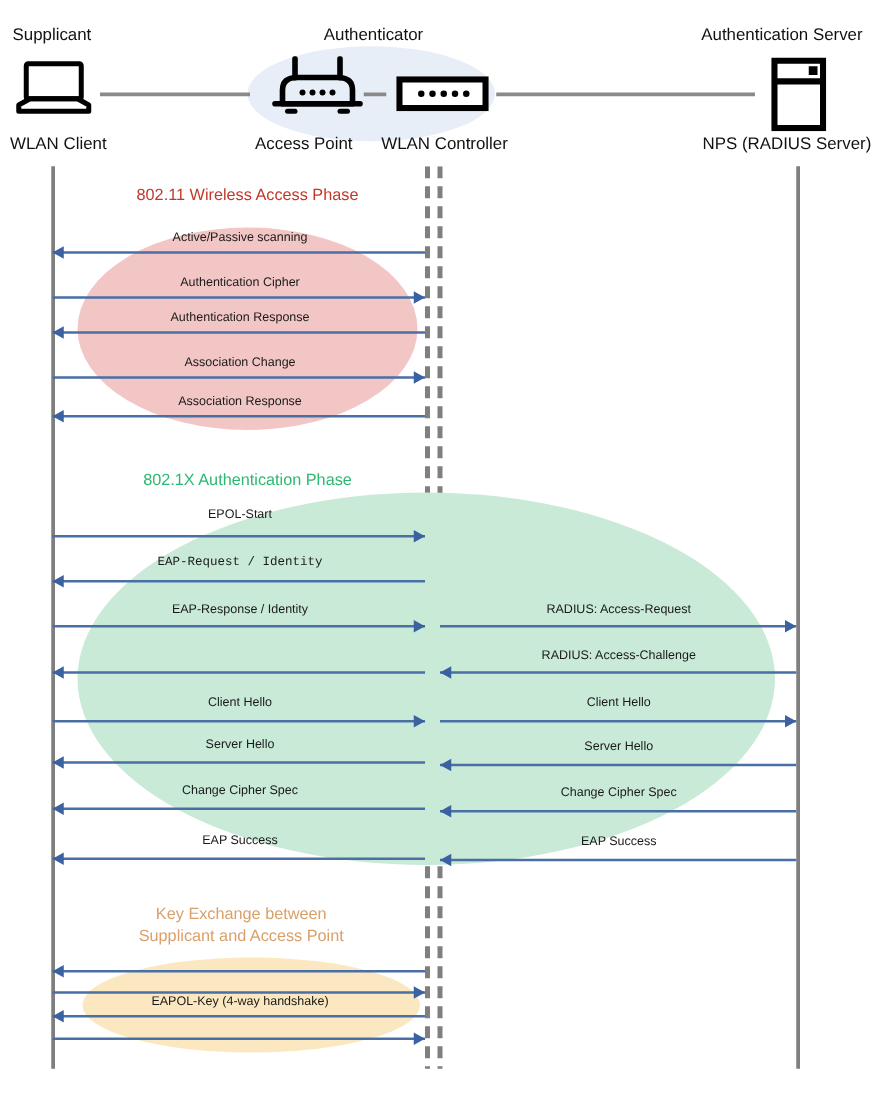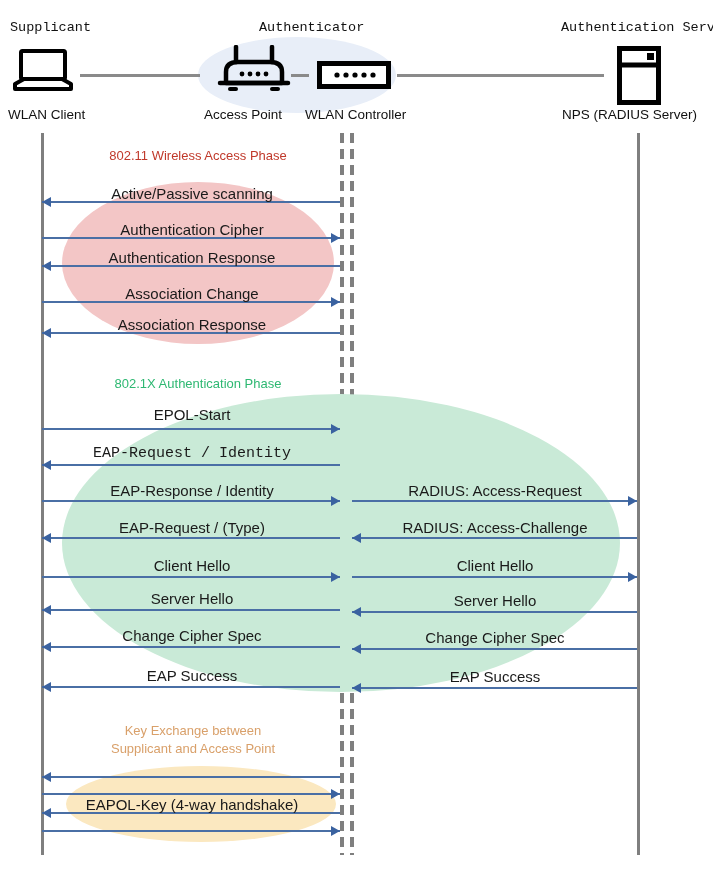--- a/index.html
+++ b/index.html
@@ -16,21 +16,20 @@
     overflow: hidden;
   }
 
   
   .actor-role {
     position: absolute;
     font-size: 13.5px;
     color: #111111;
     white-space: nowrap;
     line-height: 1;
-    font-family: Liberation Mono, monospace;
   }
   .actor-name {
     position: absolute;
     font-size: 13.5px;
     color: #111111;
     white-space: nowrap;
     line-height: 1;
   }
   .auth-blob {
     position: absolute;
@@ -96,21 +95,21 @@
     position: absolute;
     width: 0; height: 0;
     top: -4.4px;
     border-top: 5.4px solid transparent;
     border-bottom: 5.4px solid transparent;
   }
   .msg-head.right { border-left: 9px solid #3a62a0; }
   .msg-head.left  { border-right: 9px solid #3a62a0; }
   .msg-label {
     position: absolute;
-    font-size: 15px;
+    font-size: 10px;
     color: #1a1a1a;
     white-space: nowrap;
     text-align: center;
     line-height: 1;
     z-index: 6;
   }
 </style>
 </head>
 <body>
 
@@ -230,21 +229,20 @@
   <div class="msg" style="left:42px; top:500px; width:298px;">
     <div class="msg-line" style="left:0; width:298px;"></div>
     <div class="msg-head right" style="left:289px;"></div>
   </div>
   <div class="msg-label" style="left:352px; top:483px; width:286px;">RADIUS: Access-Request</div>
   <div class="msg" style="left:352px; top:500px; width:285px;">
     <div class="msg-line" style="left:0; width:285px;"></div>
     <div class="msg-head right" style="left:276px;"></div>
   </div>
 
-  <div class="msg-label" style="left:42px; top:520px; width:300px;">EAP-Request / (Type)</div>
   <div class="msg" style="left:42px; top:537px; width:298px;">
     <div class="msg-line" style="left:0; width:298px;"></div>
     <div class="msg-head left" style="left:0;"></div>
   </div>
   <div class="msg-label" style="left:352px; top:520px; width:286px;">RADIUS: Access-Challenge</div>
   <div class="msg" style="left:352px; top:537px; width:285px;">
     <div class="msg-line" style="left:0; width:285px;"></div>
     <div class="msg-head left" style="left:0;"></div>
   </div>
 

